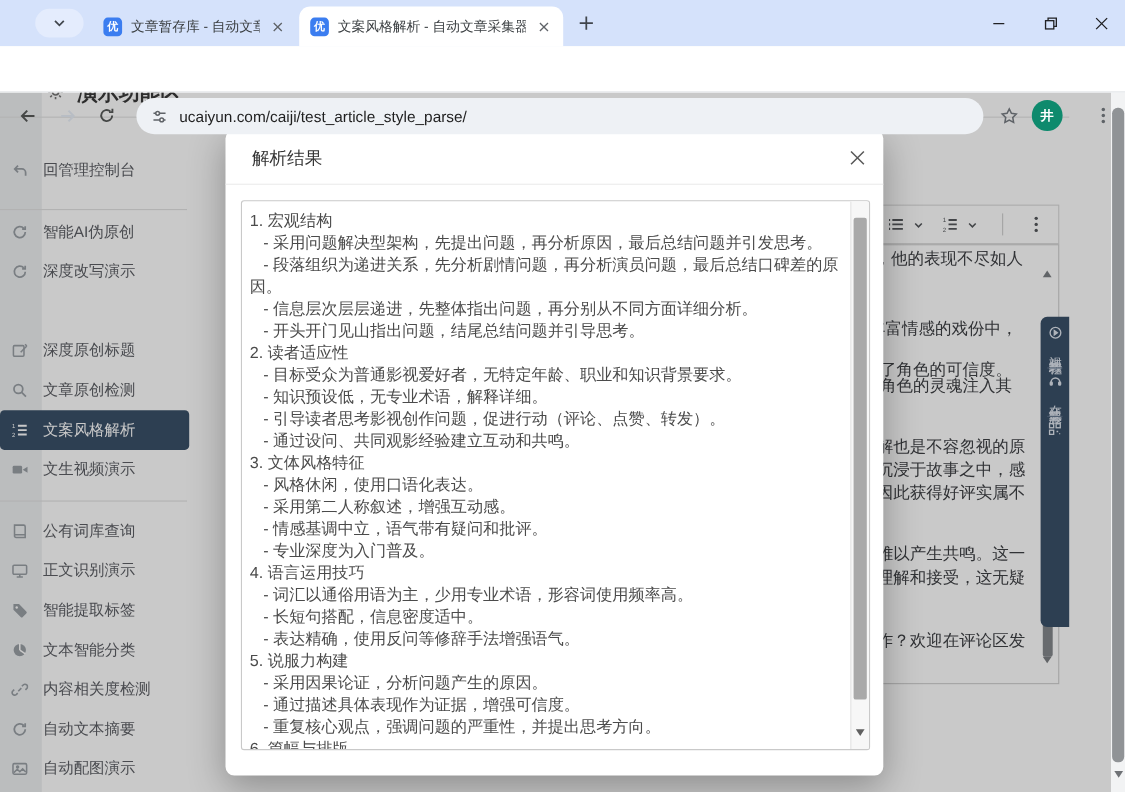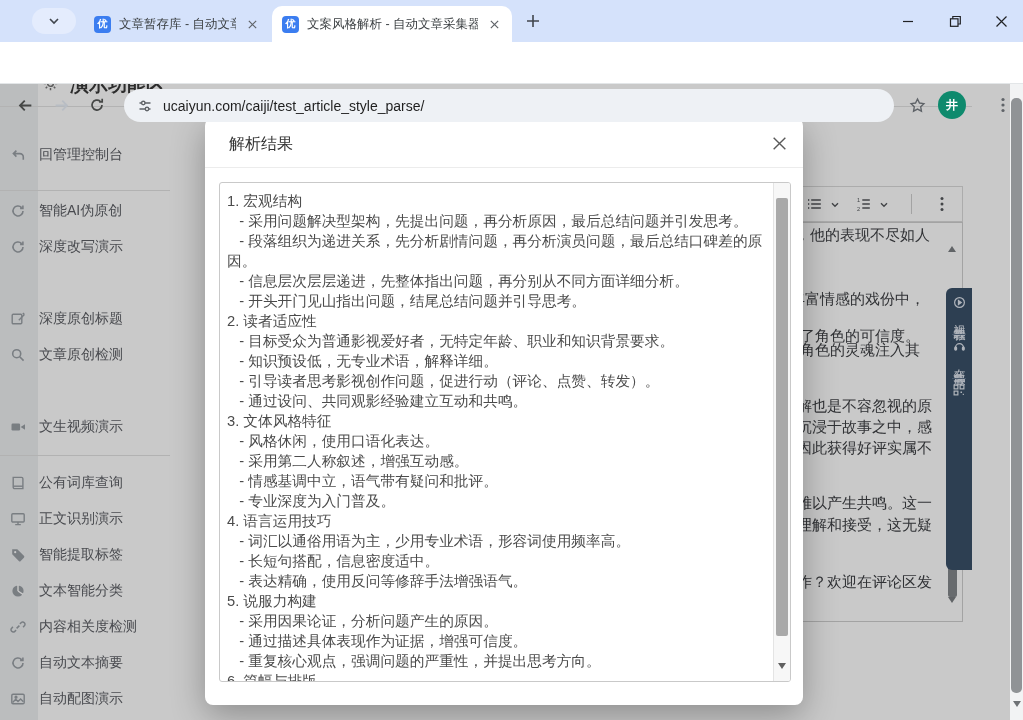--- a/index.html
+++ b/index.html
@@ -117,20 +117,30 @@
     <span>深度原创标题</span>
   </div>
   <div class="sitem" style="top:253px">
     <span class="si">
       <svg width="16" height="16" viewBox="0 0 16 16" fill="none" stroke="currentColor" stroke-width="1.6">
         <circle cx="6.7" cy="6.7" r="4"></circle>
           <path d="M9.7 9.7 13.6 13.6"></path>
         </svg>
       </span>
     <span>文章原创检测</span>
+  </div>
+  <div class="sitem active" style="top:289px">
+    <span class="si">
+      <svg width="16" height="16" viewBox="0 0 16 16" fill="none" stroke="currentColor" stroke-width="1.7">
+        <path d="M6.3 4h8M6.3 8h8M6.3 12h8"></path>
+        <text x="1" y="6" font-size="5.4" fill="currentColor" stroke="none">1</text>
+        <text x="1" y="14.6" font-size="5.4" fill="currentColor" stroke="none">2</text>
+        </svg>
+      </span>
+    <span>文案风格解析</span>
   </div>
   <div class="sitem" style="top:325px">
     <span class="si">
       <svg width="16" height="16" viewBox="0 0 16 16" fill="currentColor">
         <rect x="1.5" y="4.5" width="8.6" height="7" rx="1.2"></rect>
           <path d="M10.6 8l4.4-2.7v5.4z"></path>
         </svg>
       </span>
     <span>文生视频演示</span>
   </div>

